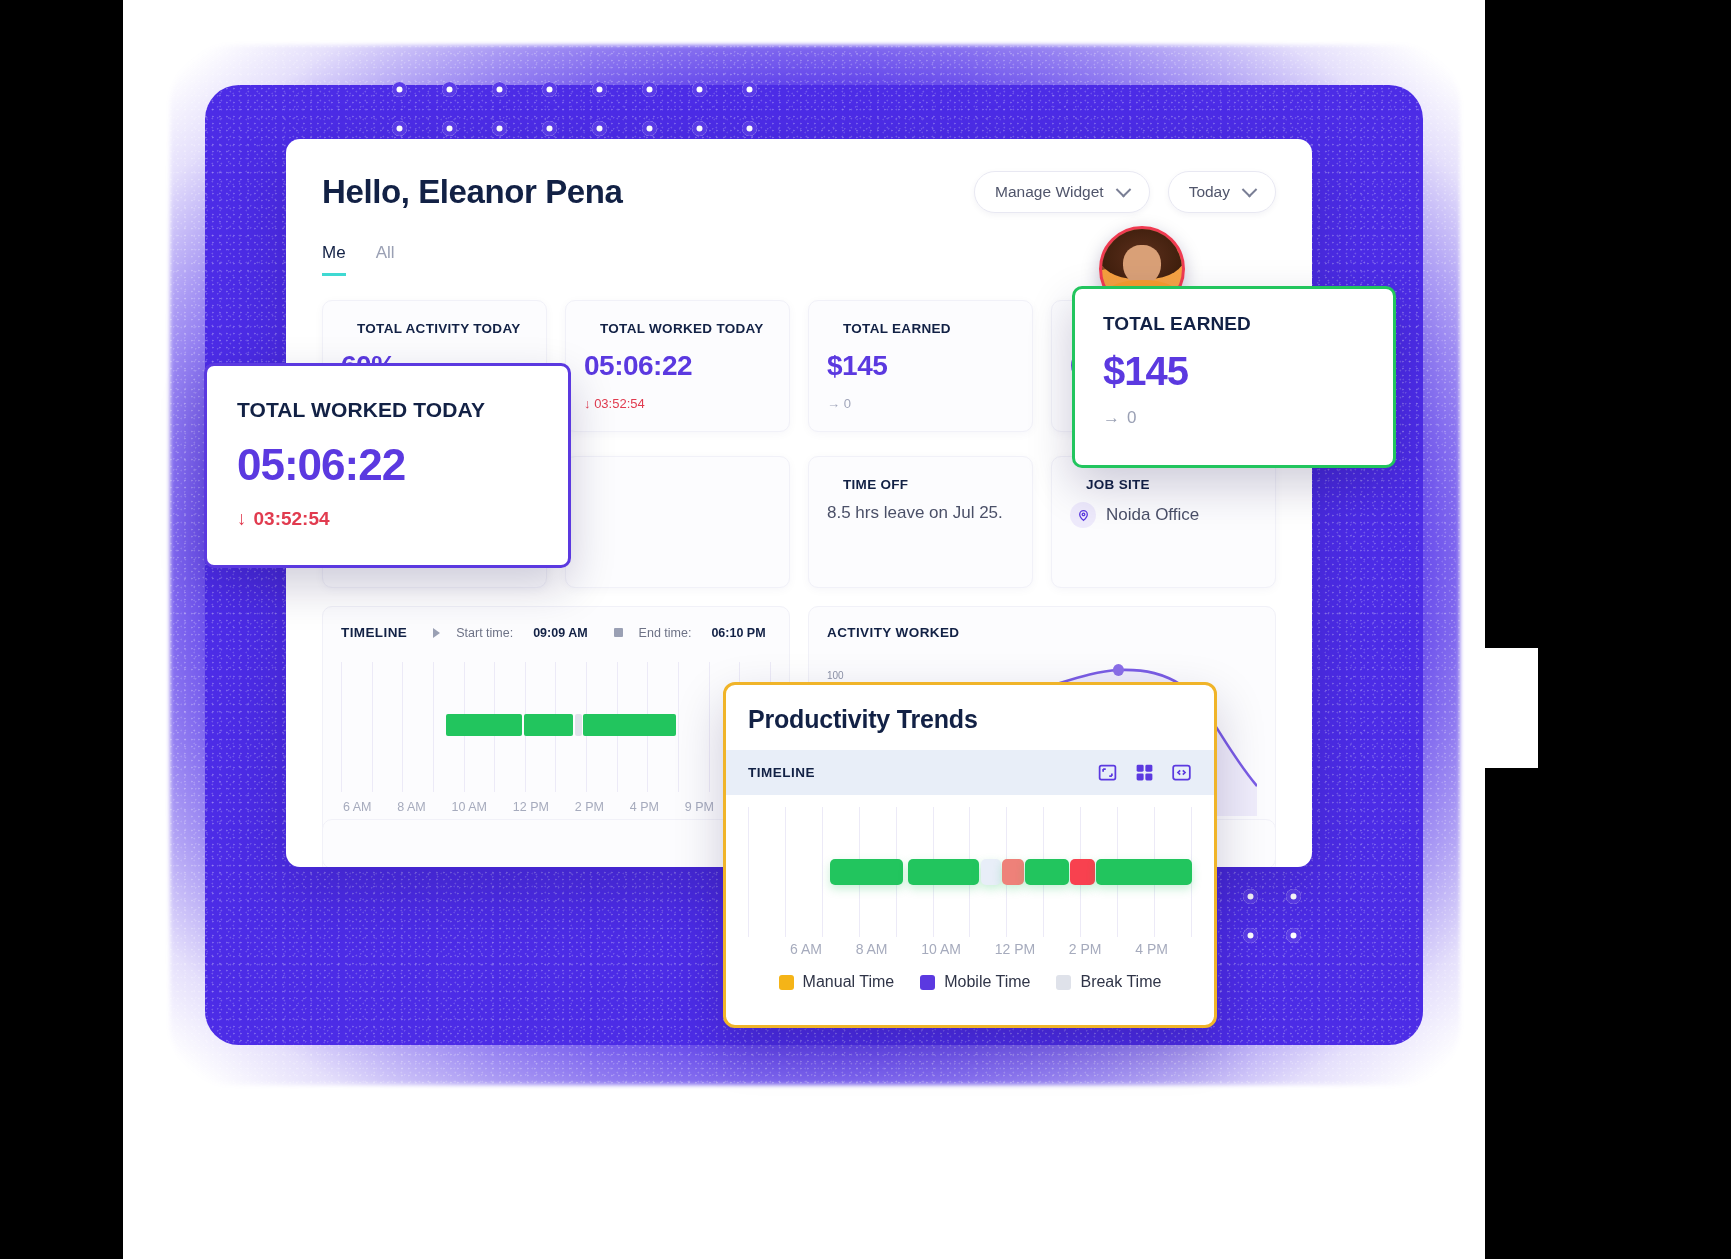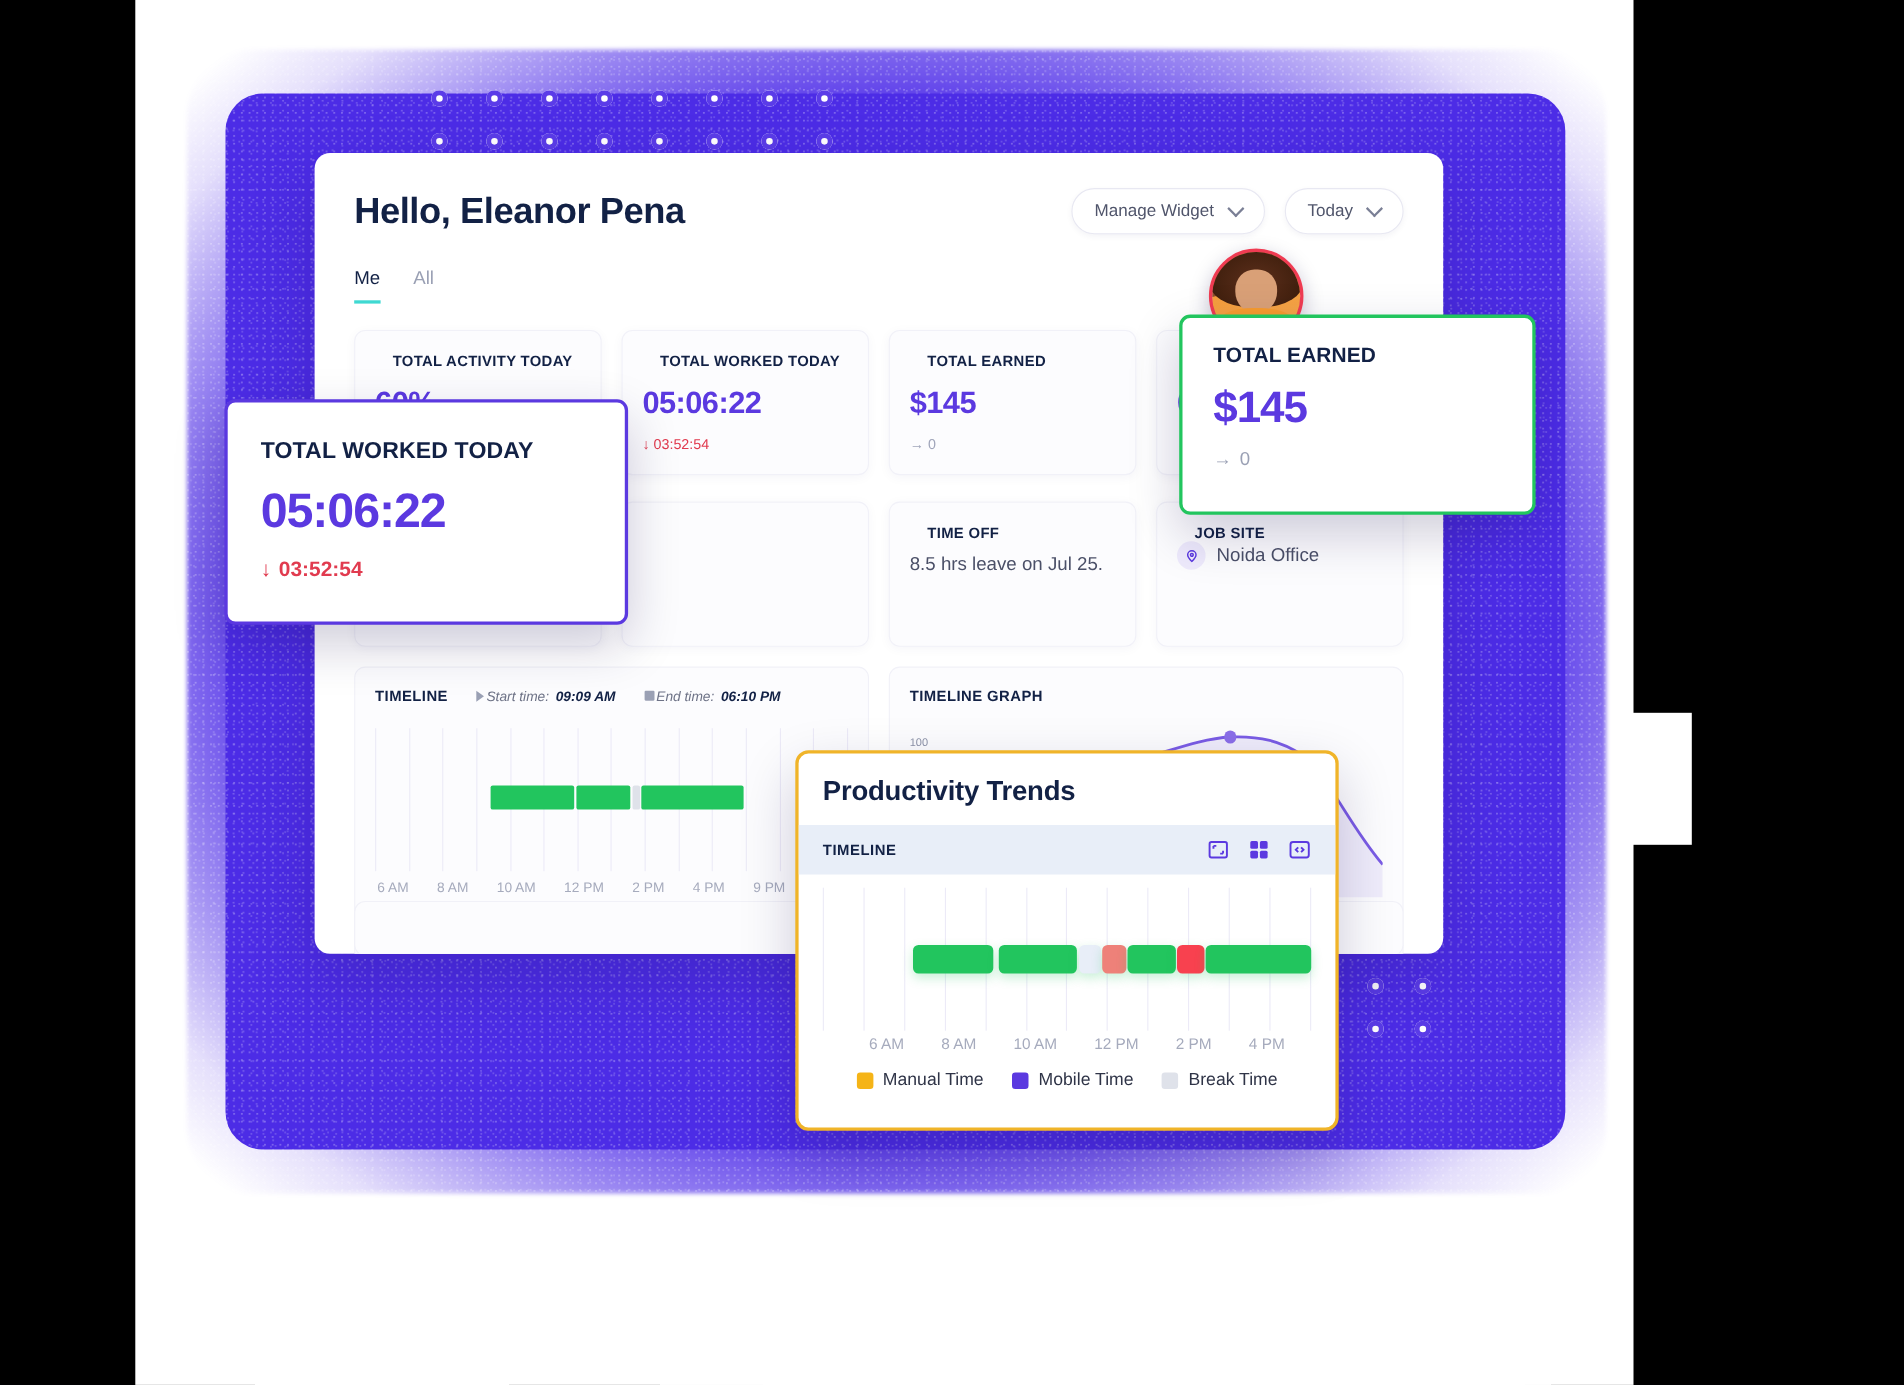--- a/index.html
+++ b/index.html
@@ -103,36 +103,36 @@
     flex: 1; min-height: 132px;
     background: #fcfcfe; border: 1px solid #f1f1f8; border-radius: 10px;
     padding: 20px 18px;
     box-shadow: 0 2px 10px rgba(30,20,90,0.04);
   }
   .stat-label { font-size: 13.5px; font-weight: 700; color: #122145; letter-spacing: 0.3px; margin-left: 16px; }
   .stat-value { font-size: 28px; font-weight: 700; color: #5b39e0; margin-top: 14px; letter-spacing: -0.5px; }
   .stat-sub { font-size: 13px; margin-top: 14px; color: #a0a5ba; }
   .stat-sub.down { color: #e13b4f; }
   .stat-text { font-size: 17px; color: #4b5068; margin-top: 10px; line-height: 1.35; }
-  .jobsite-row { display: flex; align-items: center; gap: 10px; }
+  .jobsite-row { display: flex; align-items: center; gap: 10px; margin-top: 10px; }
   .pin-chip {
     width: 26px; height: 26px; border-radius: 50%; background: #eeeafc;
     display: flex; align-items: center; justify-content: center;
   }
   .pin-chip svg { width: 13px; height: 13px; }
 
   
   .panels-row { display: flex; gap: 18px; margin-top: 18px; }
   .panel {
     flex: 1; background: #fcfcfe; border: 1px solid #f1f1f8; border-radius: 10px;
     padding: 18px 18px 14px 18px; position: relative;
   }
   .panel-head { display: flex; align-items: center; gap: 26px; }
   .panel-title { font-size: 13.5px; font-weight: 700; color: #122145; letter-spacing: 0.4px; }
-  .time-meta { display: flex; align-items: center; gap: 2px; font-size: 12.5px; color: #6d7governance; font-style: italic; }
+  .time-meta { display: flex; align-items: center; gap: 16px; font-size: 12.5px; color: #6d7governance; }
   .time-meta { color: #6d7286; }
   .time-meta b { color: #122145; font-weight: 700; margin-left: 4px; }
   .tri-icon { width: 0; height: 0; border-left: 7px solid #9aa0b4; border-top: 5px solid transparent; border-bottom: 5px solid transparent; }
   .sq-icon { width: 9px; height: 9px; background: #9aa0b4; border-radius: 1px; }
 
   .chart-area { position: relative; height: 130px; margin-top: 22px; }
   .gridlines { position: absolute; inset: 0; display: flex; justify-content: space-between; }
   .gridlines i { width: 1px; background: #eceaf7; display: block; height: 100%; }
   .bar-track { position: absolute; left: 0; right: 0; top: 52px; height: 22px; }
   .seg { position: absolute; top: 0; height: 22px; }
@@ -393,21 +393,21 @@
                 <span>Mobile Time</span>
               </div>
               <div class="item">
                 <span class="swatch" style="background: rgb(223, 226, 234);"></span>
                 <span>Break Time</span>
               </div>
             </div>
         </div>
 
         <div class="panel">
-          <div class="panel-title">TIMELINE GRAPH</div>
+          <div class="panel-title">ACTIVITY WORKED</div>
           <div class="ag-wrap">
             <span class="ag-ylab" style="top:14px;">100</span>
             <span class="ag-ylab" style="top:52px;">80</span>
             <svg viewBox="0 0 420 160" preserveAspectRatio="none" style="position:absolute;left:42px;top:0;width:calc(100% - 42px);height:100%;">
               <path d="M0,30 C60,44 90,48 140,42 C190,36 230,16 270,14 C300,13 320,18 340,30 C365,46 385,92 420,130 L420,160 L0,160 Z" fill="#efecfb"></path>
               <path d="M0,30 C60,44 90,48 140,42 C190,36 230,16 270,14 C300,13 320,18 340,30 C365,46 385,92 420,130" fill="none" stroke="#7a5ce5" stroke-width="2.6"></path>
               <circle cx="270" cy="14" r="6" fill="#8a6ee8"></circle>
             </svg>
           </div>
         </div>

